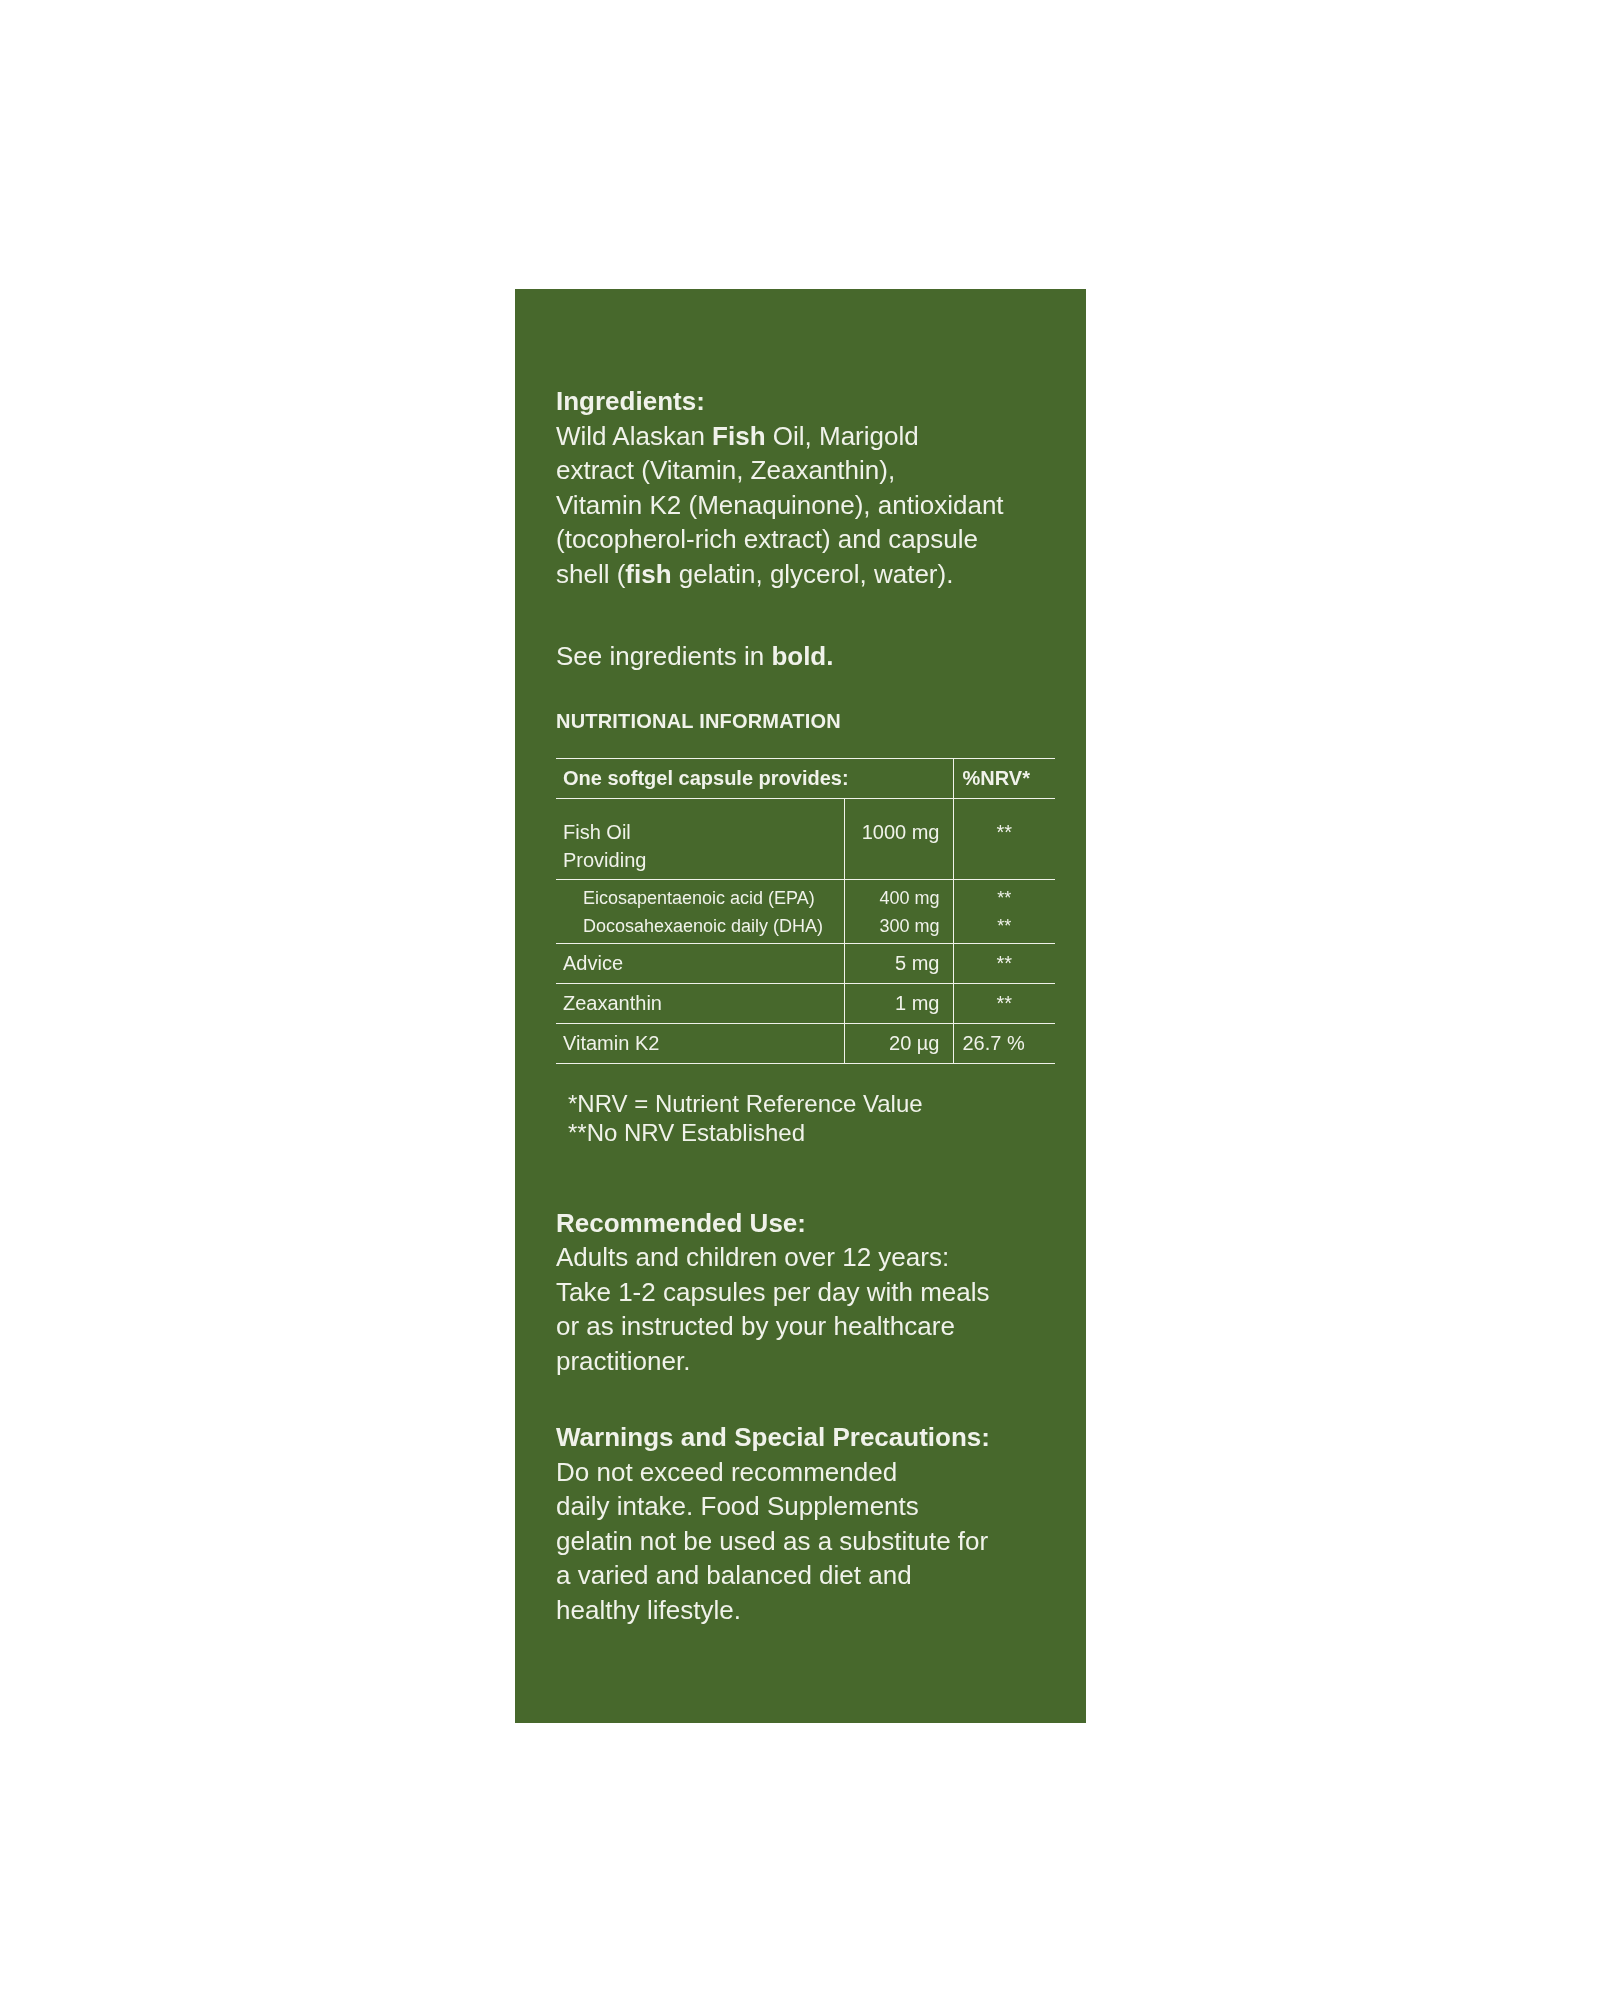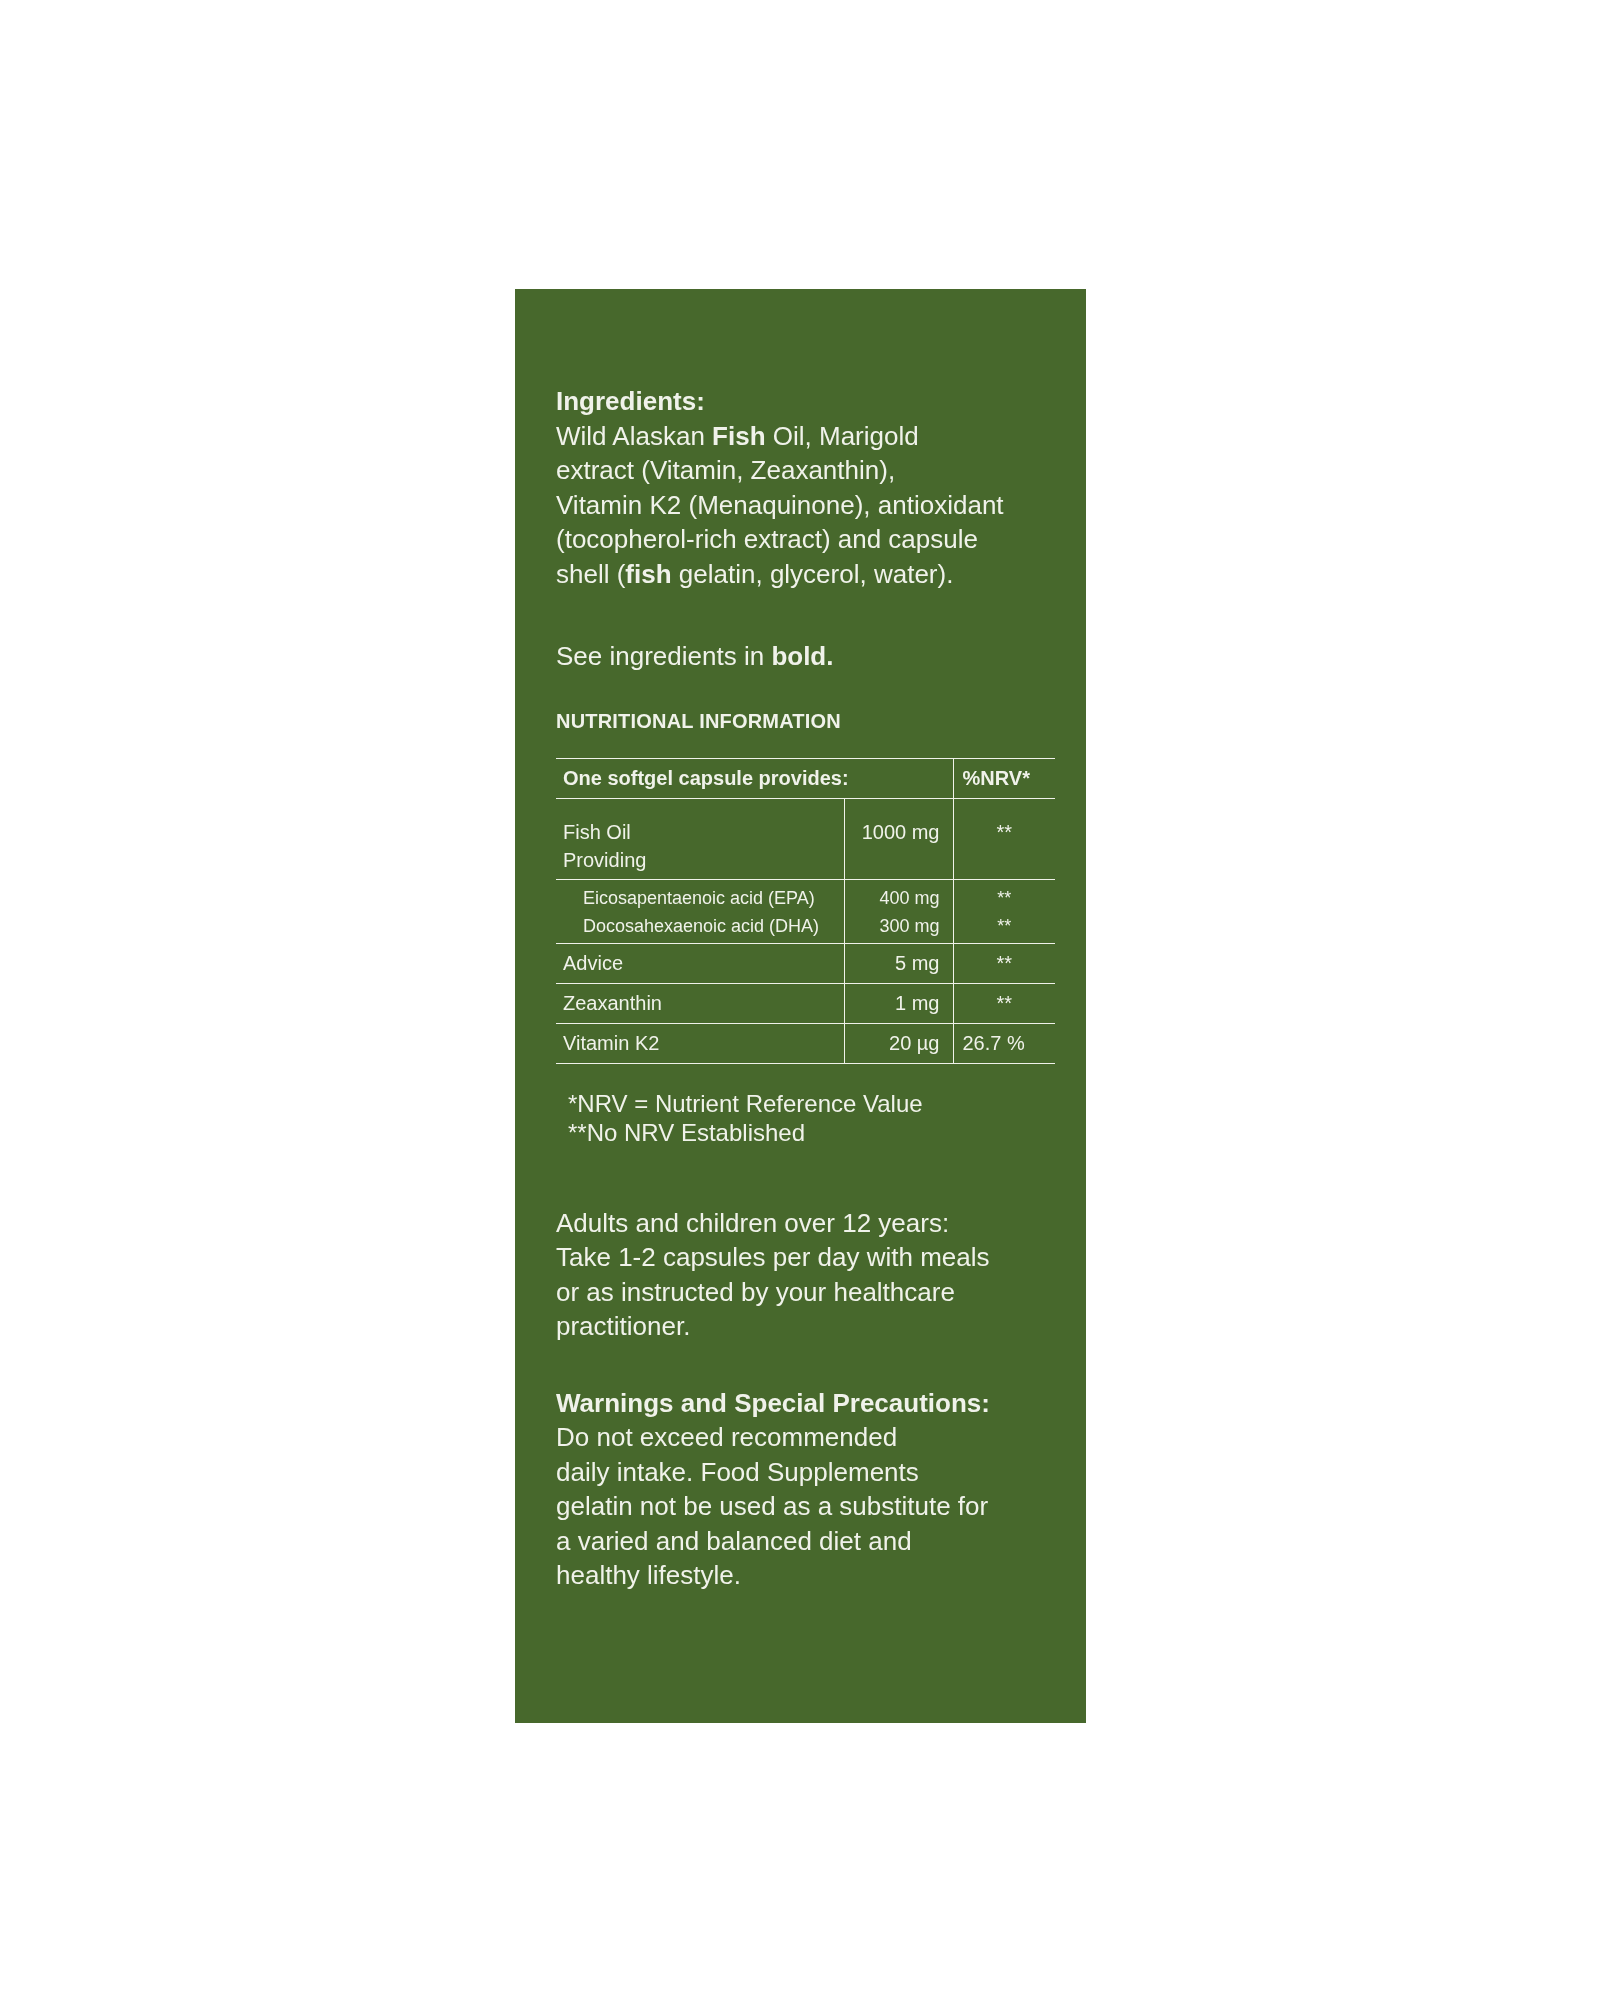--- a/index.html
+++ b/index.html
@@ -83,21 +83,21 @@
           </span>
       </div>
       <div class="cell c-amt">1000 mg</div>
       <div class="cell c-nrv">**</div>
     </div>
 
     <div class="trow tr-sub">
       <div class="cell c-name">
         <span class="stack">
             <span>Eicosapentaenoic acid (EPA)</span>
-            <span>Docosahexaenoic acid (DHA)</span>
+            <span>Docosahexaenoic daily (DHA)</span>
           </span>
       </div>
       <div class="cell c-amt">
         <span class="stack">
             <span>400 mg</span>
             <span>300 mg</span>
           </span>
       </div>
       <div class="cell c-nrv">
         <span class="stack">
@@ -124,20 +124,21 @@
       <div class="cell c-amt">20 µg</div>
       <div class="cell c-nrv left">26.7 %</div>
     </div>
 
   </div>
 
   <p class="footnotes"><span>*NRV = Nutrient Reference Value</span><br>
     <span>**No NRV Established</span></p>
 
   <section class="sec-recommended">
+    <p class="h">Recommended Use:</p>
     <p class="body-txt"><span>Adults and children over 12 years:</span><br>
       <span>Take 1-2 capsules per day with meals</span><br>
       <span>or as instructed by your healthcare</span><br>
       <span>practitioner.</span></p>
   </section>
 
   <section class="sec-warnings">
     <p class="h">Warnings and Special Precautions:</p>
     <p class="body-txt"><span>Do not exceed recommended</span><br>
       <span>daily intake. Food Supplements</span><br>

